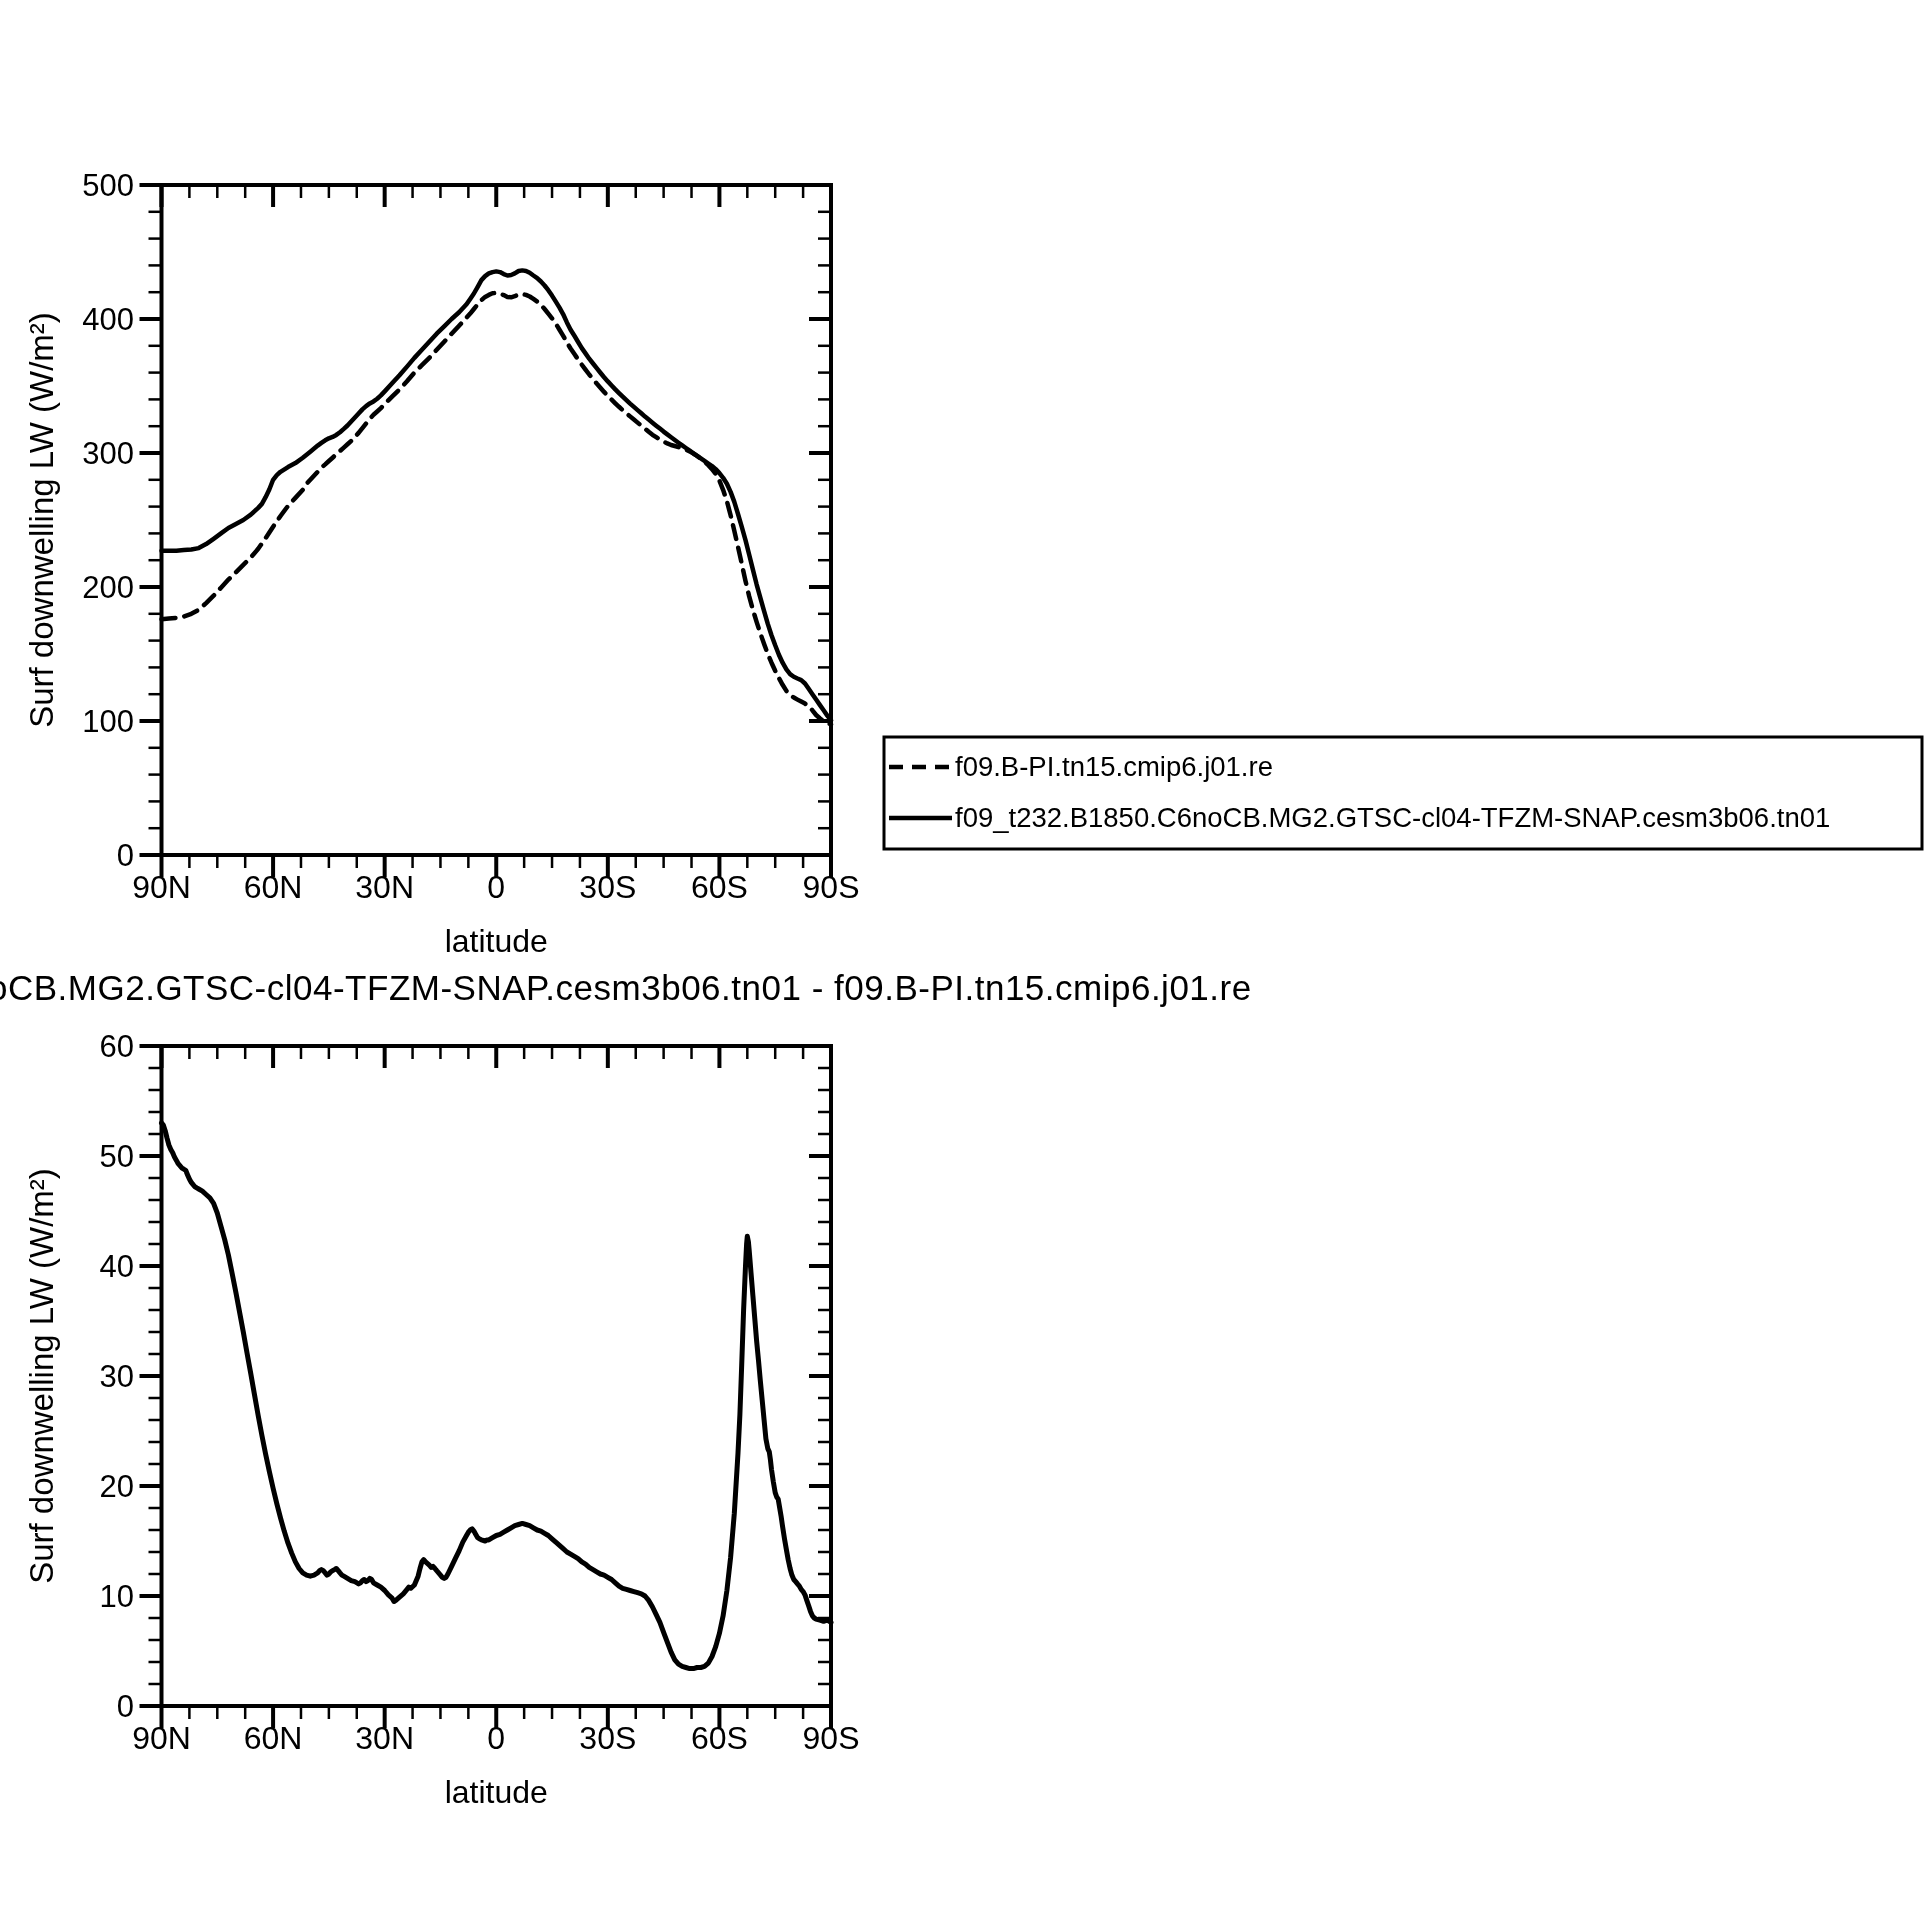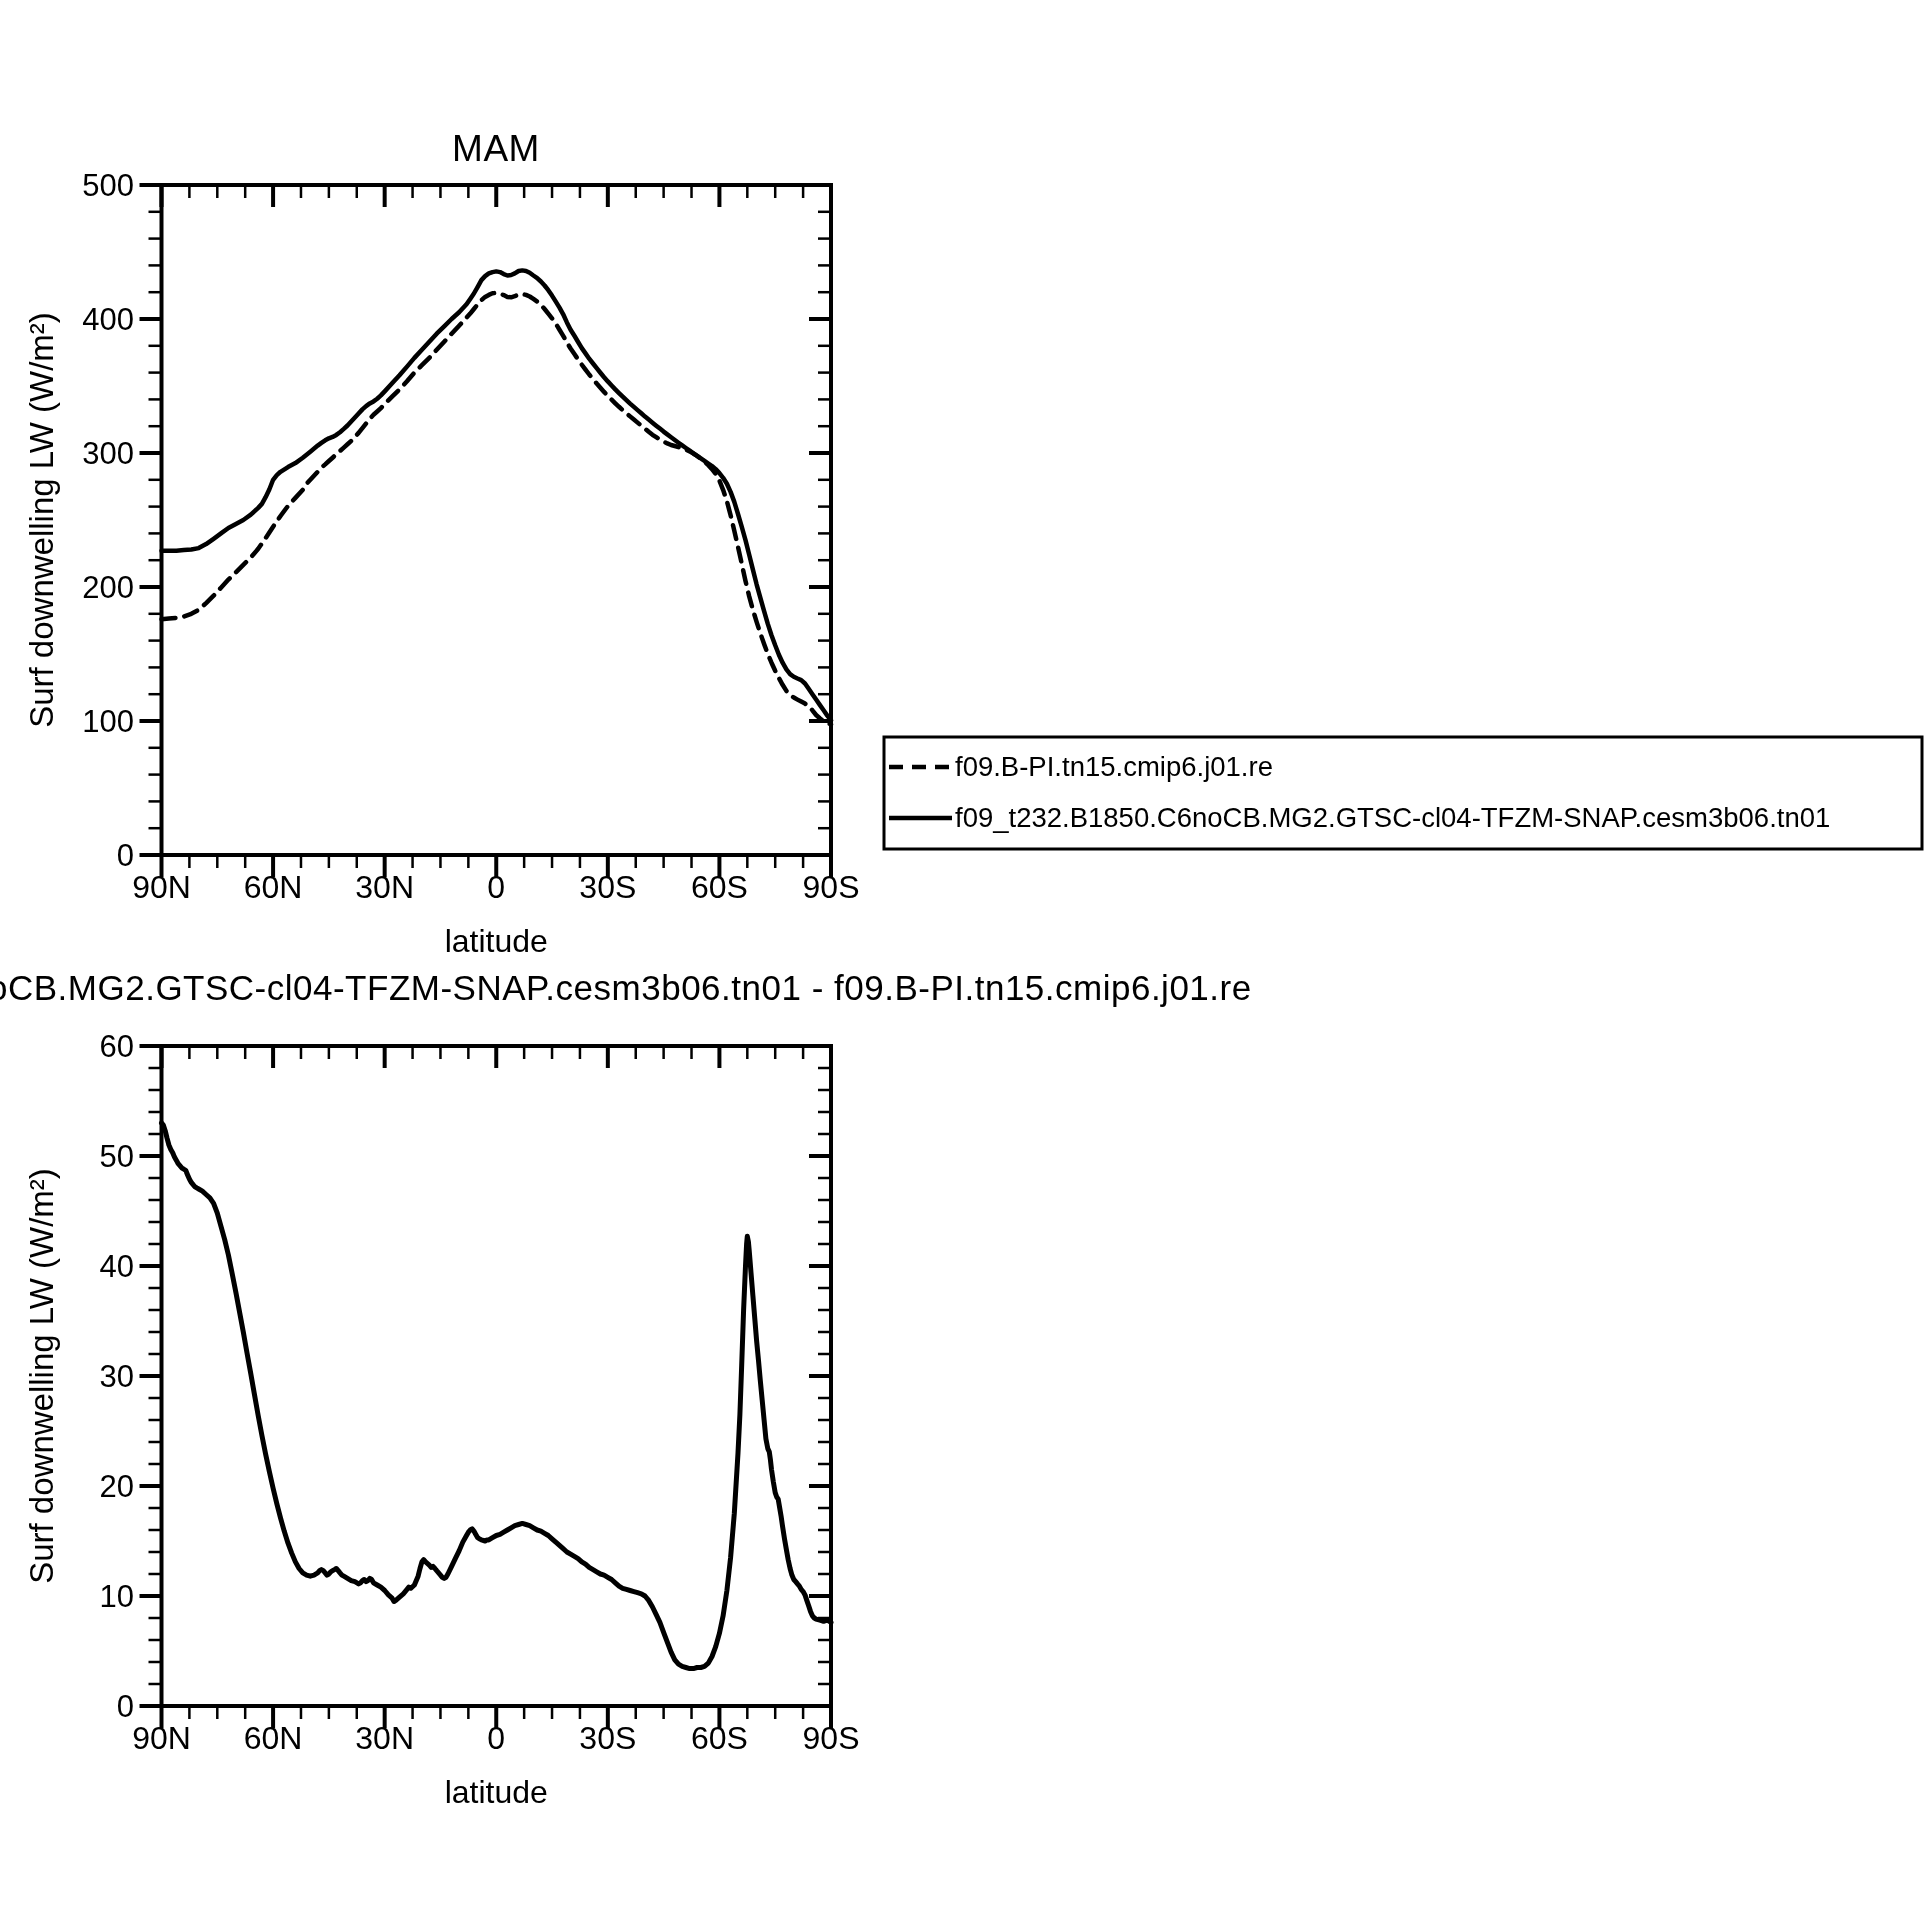--- a/index.html
+++ b/index.html
@@ -302,20 +302,19 @@
           <text x="496.25" y="1749" font-size="32" fill="#000000" text-anchor="middle" font-family="&quot;Liberation Sans&quot;, sans-serif">0</text>
           <text x="607.8333333333333" y="1749" font-size="32" fill="#000000" text-anchor="middle" font-family="&quot;Liberation Sans&quot;, sans-serif">30S</text>
           <text x="719.4166666666667" y="1749" font-size="32" fill="#000000" text-anchor="middle" font-family="&quot;Liberation Sans&quot;, sans-serif">60S</text>
           <text x="831" y="1749" font-size="32" fill="#000000" text-anchor="middle" font-family="&quot;Liberation Sans&quot;, sans-serif">90S</text>
         </g>
         <text x="496.25" y="1803" font-size="32" fill="#000000" text-anchor="middle" font-family="&quot;Liberation Sans&quot;, sans-serif">latitude</text>
         <path d="M161.5 1123.0 L163.4 1125.2 L165.2 1130.7 L167.1 1138.4 L168.9 1145.0 L170.8 1149.4 L172.7 1152.7 L174.5 1157.1 L176.4 1160.4 L178.2 1163.7 L180.1 1165.9 L182.0 1168.1 L183.8 1169.2 L185.7 1170.3 L187.5 1174.7 L189.4 1179.1 L191.3 1182.4 L193.1 1184.6 L195.0 1186.8 L196.8 1187.9 L198.7 1189.0 L202.4 1191.2 L206.1 1194.5 L209.9 1197.8 L213.6 1203.3 L217.3 1213.2 L221.0 1226.4 L224.7 1239.6 L228.4 1255.0 L232.2 1273.7 L235.9 1292.4 L239.6 1312.2 L243.3 1332.0 L247.0 1352.9 L250.8 1373.8 L254.5 1394.7 L258.2 1415.6 L261.9 1435.4 L265.6 1454.1 L269.4 1471.7 L273.1 1488.2 L276.8 1503.6 L280.5 1517.9 L284.2 1531.1 L288.0 1543.2 L291.7 1553.1 L295.4 1561.9 L299.1 1568.5 L302.8 1572.9 L306.6 1575.1 L310.3 1576.2 L314.0 1575.1 L317.7 1572.9 L319.6 1570.7 L321.4 1569.6 L323.3 1570.7 L325.2 1572.9 L327.0 1575.1 L328.9 1574.0 L330.7 1571.8 L332.6 1570.7 L334.5 1569.6 L336.3 1568.5 L338.2 1570.7 L340.0 1572.9 L341.9 1575.1 L343.8 1576.2 L347.5 1578.4 L351.2 1580.6 L354.9 1581.7 L358.6 1583.9 L360.5 1582.8 L362.4 1580.6 L364.2 1579.5 L366.1 1581.7 L367.9 1580.6 L369.8 1578.4 L371.6 1579.5 L373.5 1582.8 L377.2 1585.0 L380.9 1587.2 L384.7 1590.5 L388.4 1594.9 L392.1 1598.2 L394.0 1601.5 L395.8 1600.4 L399.5 1597.1 L403.3 1593.8 L407.0 1589.4 L408.8 1587.2 L410.7 1588.3 L414.4 1585.0 L418.1 1576.2 L420.0 1568.5 L421.9 1561.9 L423.7 1559.7 L425.6 1561.9 L429.3 1565.2 L431.2 1567.4 L433.0 1566.3 L434.9 1568.5 L436.7 1570.7 L440.5 1575.1 L442.3 1577.3 L444.2 1578.4 L446.0 1577.3 L447.9 1574.0 L451.6 1566.3 L455.3 1558.6 L459.1 1550.9 L462.8 1542.1 L466.5 1535.5 L468.4 1532.2 L470.2 1530.0 L472.1 1528.9 L473.9 1531.1 L475.8 1534.4 L477.7 1537.7 L479.5 1538.8 L481.4 1539.9 L485.1 1541.0 L487.0 1539.9 L488.8 1539.9 L492.5 1537.7 L496.3 1535.5 L500.0 1534.4 L503.7 1532.2 L507.4 1530.0 L511.1 1527.8 L514.8 1525.6 L518.6 1524.5 L522.3 1523.4 L526.0 1524.5 L529.7 1525.6 L533.4 1527.8 L537.2 1530.0 L540.9 1531.1 L544.6 1533.3 L548.3 1535.5 L552.0 1538.8 L555.8 1542.1 L559.5 1545.4 L563.2 1548.7 L566.9 1552.0 L570.6 1554.2 L574.4 1556.4 L578.1 1558.6 L581.8 1561.9 L585.5 1564.1 L589.2 1567.4 L593.0 1569.6 L596.7 1571.8 L600.4 1574.0 L604.1 1575.1 L607.8 1577.3 L611.6 1579.5 L615.3 1582.8 L619.0 1586.1 L622.7 1588.3 L626.4 1589.4 L630.1 1590.5 L633.9 1591.6 L637.6 1592.7 L641.3 1593.8 L645.0 1596.0 L648.7 1600.4 L652.5 1607.0 L656.2 1614.7 L659.9 1622.4 L663.6 1632.3 L667.3 1642.2 L671.1 1652.1 L674.8 1659.8 L678.5 1664.2 L682.2 1666.4 L685.9 1667.5 L689.7 1668.6 L693.4 1668.6 L697.1 1667.5 L700.8 1667.5 L704.5 1666.4 L708.3 1663.1 L712.0 1656.5 L715.7 1646.6 L719.4 1633.4 L723.1 1615.8 L726.9 1590.5 L730.6 1557.5 L734.3 1513.5 L738.0 1453.0 L739.9 1414.5 L741.7 1365.0 L743.6 1310.0 L745.5 1266.0 L746.6 1244.0 L747.3 1236.3 L748.4 1241.8 L749.2 1250.6 L751.0 1272.6 L752.9 1295.7 L754.8 1318.8 L756.6 1340.8 L758.5 1360.6 L760.3 1380.4 L762.2 1400.2 L764.1 1420.0 L765.9 1438.7 L767.8 1448.6 L769.3 1451.9 L770.4 1459.6 L771.5 1469.5 L773.3 1481.6 L775.2 1492.6 L776.7 1497.0 L778.2 1499.2 L779.7 1508.0 L781.2 1516.8 L782.6 1526.7 L784.5 1538.8 L786.4 1549.8 L788.2 1559.7 L790.1 1568.5 L791.9 1575.1 L793.8 1579.5 L795.7 1581.7 L797.5 1583.9 L799.4 1586.1 L801.2 1589.4 L803.1 1591.6 L805.0 1594.9 L806.8 1600.4 L808.7 1605.9 L810.5 1611.4 L812.4 1615.8 L814.3 1618.0 L816.1 1619.1 L819.8 1620.2 L823.6 1621.3 L827.3 1620.2 L831.0 1622.4" fill="none" stroke="#000000" stroke-width="5" stroke-linecap="round" stroke-linejoin="round"></path>
       </g>
     </svg>
 
-  <div id="title1" class="panel-title">MAM</div>
 
   <div id="ylab1" class="ylab">Surf downwelling LW (W/m²)</div>
 
   <div id="title2" class="panel-title">oCB.MG2.GTSC-cl04-TFZM-SNAP.cesm3b06.tn01 - f09.B-PI.tn15.cmip6.j01.re</div>
 
   <div id="ylab2" class="ylab">Surf downwelling LW (W/m²)</div>
 </div>
 
 </body></html>

